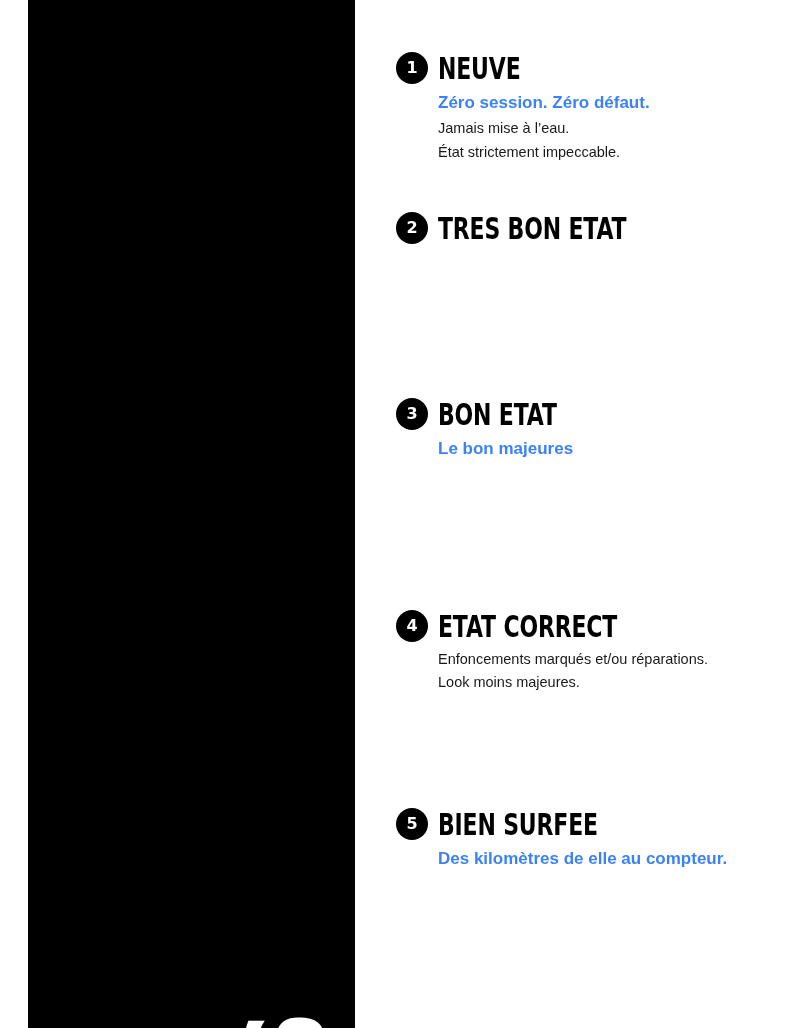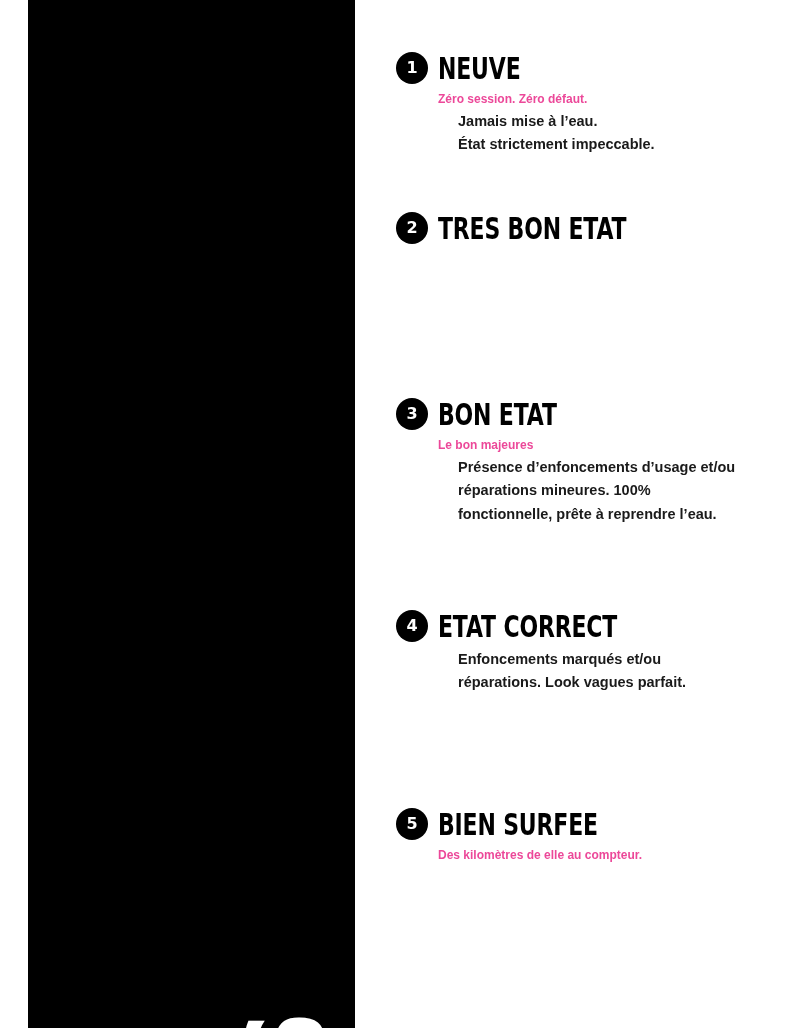--- a/index.html
+++ b/index.html
@@ -95,32 +95,31 @@
     transform: scale(0.88, 1.18);
     transform-origin: left center;
     white-space: nowrap;
   }
   .entry-body {
     margin-left: 42px;
   }
   .lead {
     font-family: "Liberation Sans", sans-serif;
     font-weight: 700;
-    font-size: 12px;
-    color: #ec4899;
+    font-size: 17px;
+    color: #3b82f6;
     line-height: 1.55;
     margin-bottom: 1px;
   }
   .desc {
     font-family: "Liberation Sans", sans-serif;
-    font-weight: 700;
+    font-weight: 400;
     font-size: 14.5px;
     color: #1a1a1a;
     line-height: 1.62;
-    margin-left: 20px;
   }
 </style>
 </head>
 <body>
 
 <div class="page">
 
   <div class="side-panel">
     <div class="vertical-title-wrap">
       <div class="vertical-title">ETAT DES PLANCHES</div>
@@ -150,31 +149,30 @@
       </div>
     </div>
 
     <div class="entry" style="top: 398px;">
       <div class="entry-head">
         <div class="badge">3</div>
         <div class="entry-title">BON ETAT</div>
       </div>
       <div class="entry-body">
         <div class="lead">Le bon majeures</div>
-        <div class="desc">Présence d’enfoncements d’usage et/ou réparations mineures. 100% fonctionnelle, prête à reprendre l’eau.</div>
       </div>
     </div>
 
     <div class="entry" style="top: 610px;">
       <div class="entry-head">
         <div class="badge">4</div>
         <div class="entry-title">ETAT CORRECT</div>
       </div>
       <div class="entry-body">
-        <div class="desc">Enfoncements marqués et/ou réparations. Look vagues parfait.</div>
+        <div class="desc">Enfoncements marqués et/ou réparations. Look moins majeures.</div>
       </div>
     </div>
 
     <div class="entry" style="top: 808px;">
       <div class="entry-head">
         <div class="badge">5</div>
         <div class="entry-title">BIEN SURFEE</div>
       </div>
       <div class="entry-body">
         <div class="lead">Des kilomètres de elle au compteur.</div>

